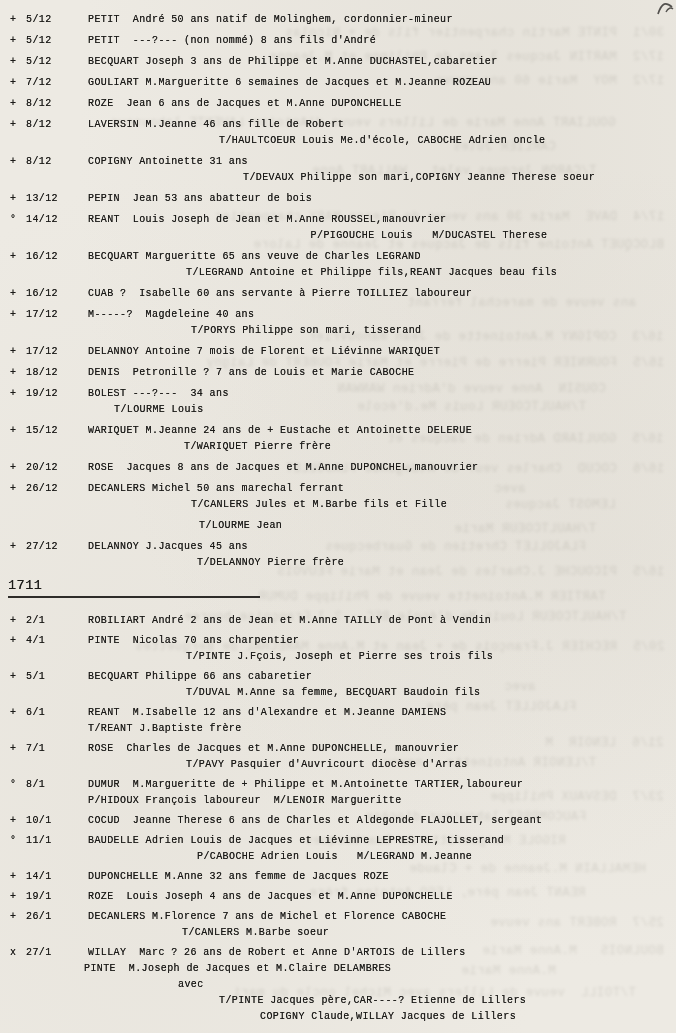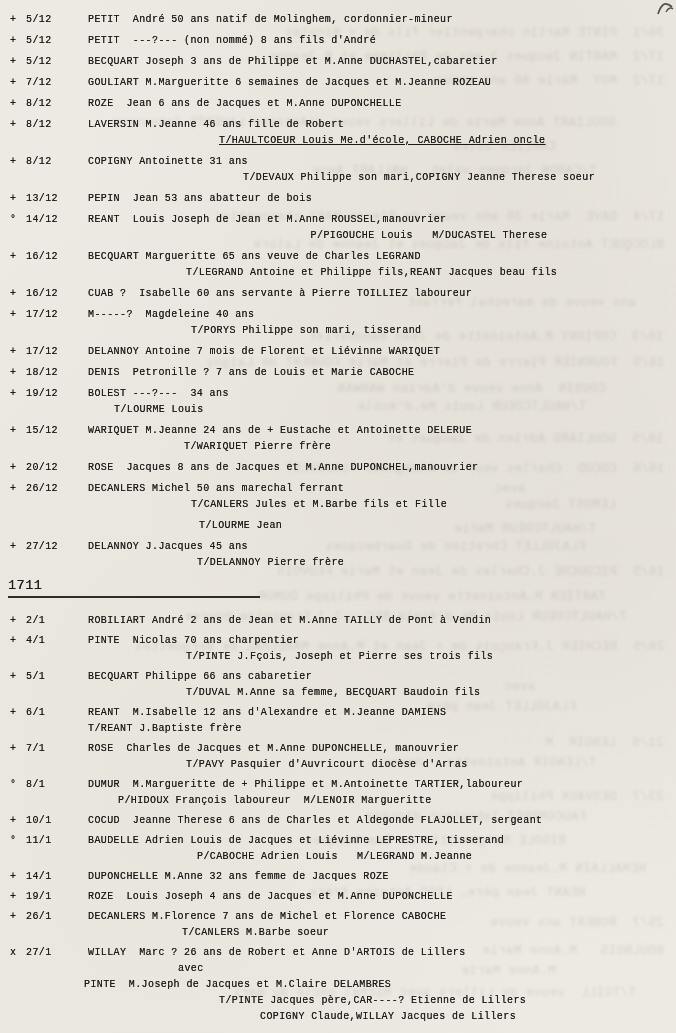--- a/index.html
+++ b/index.html
@@ -112,21 +112,21 @@
           <div class="rline first"><span class="sym">+</span><span class="date">5/12</span><span class="txt">BECQUART Joseph 3 ans de Philippe et M.Anne DUCHASTEL,cabaretier</span></div>
         </div>
         <div class="record">
           <div class="rline first"><span class="sym">+</span><span class="date">7/12</span><span class="txt">GOULIART M.Margueritte 6 semaines de Jacques et M.Jeanne ROZEAU</span></div>
         </div>
         <div class="record">
           <div class="rline first"><span class="sym">+</span><span class="date">8/12</span><span class="txt">ROZE  Jean 6 ans de Jacques et M.Anne DUPONCHELLE</span></div>
         </div>
         <div class="record">
           <div class="rline first"><span class="sym">+</span><span class="date">8/12</span><span class="txt">LAVERSIN M.Jeanne 46 ans fille de Robert</span></div>
-          <div class="rline cont" style="padding-left: 219px; text-decoration: underline;"><span class="txt">T/HAULTCOEUR Louis Me.d'école, CABOCHE Adrien oncle</span></div>
+          <div class="rline cont" style="padding-left: 219px;"><span class="txt">T/HAULTCOEUR Louis Me.d'école, CABOCHE Adrien oncle</span></div>
         </div>
         <div class="record">
           <div class="rline first"><span class="sym">+</span><span class="date">8/12</span><span class="txt">COPIGNY Antoinette 31 ans</span></div>
           <div class="rline cont" style="padding-left: 243px;"><span class="txt">T/DEVAUX Philippe son mari,COPIGNY Jeanne Therese soeur</span></div>
         </div>
         <div class="record">
           <div class="rline first"><span class="sym">+</span><span class="date">13/12</span><span class="txt">PEPIN  Jean 53 ans abatteur de bois</span></div>
         </div>
         <div class="record">
           <div class="rline first"><span class="sym">°</span><span class="date">14/12</span><span class="txt">REANT  Louis Joseph de Jean et M.Anne ROUSSEL,manouvrier</span></div>
@@ -188,41 +188,41 @@
         <div class="record">
           <div class="rline first"><span class="sym">+</span><span class="date">6/1</span><span class="txt">REANT  M.Isabelle 12 ans d'Alexandre et M.Jeanne DAMIENS</span></div>
           <div class="rline cont" style="padding-left: 88px;"><span class="txt">T/REANT J.Baptiste frère</span></div>
         </div>
         <div class="record">
           <div class="rline first"><span class="sym">+</span><span class="date">7/1</span><span class="txt">ROSE  Charles de Jacques et M.Anne DUPONCHELLE, manouvrier</span></div>
           <div class="rline cont" style="padding-left: 186px;"><span class="txt">T/PAVY Pasquier d'Auvricourt diocèse d'Arras</span></div>
         </div>
         <div class="record">
           <div class="rline first"><span class="sym">°</span><span class="date">8/1</span><span class="txt">DUMUR  M.Margueritte de + Philippe et M.Antoinette TARTIER,laboureur</span></div>
-          <div class="rline cont" style="padding-left: 118px;"><span class="txt">P/HIDOUX François laboureur  M/LENOIR Margueritte</span></div>
+          <div class="rline cont" style="padding-left: 88px;"><span class="txt">P/HIDOUX François laboureur  M/LENOIR Margueritte</span></div>
         </div>
         <div class="record">
           <div class="rline first"><span class="sym">+</span><span class="date">10/1</span><span class="txt">COCUD  Jeanne Therese 6 ans de Charles et Aldegonde FLAJOLLET, sergeant</span></div>
         </div>
         <div class="record">
           <div class="rline first"><span class="sym">°</span><span class="date">11/1</span><span class="txt">BAUDELLE Adrien Louis de Jacques et Liévinne LEPRESTRE, tisserand</span></div>
           <div class="rline cont" style="padding-left: 197px;"><span class="txt">P/CABOCHE Adrien Louis   M/LEGRAND M.Jeanne</span></div>
         </div>
         <div class="record">
           <div class="rline first"><span class="sym">+</span><span class="date">14/1</span><span class="txt">DUPONCHELLE M.Anne 32 ans femme de Jacques ROZE</span></div>
         </div>
         <div class="record">
           <div class="rline first"><span class="sym">+</span><span class="date">19/1</span><span class="txt">ROZE  Louis Joseph 4 ans de Jacques et M.Anne DUPONCHELLE</span></div>
         </div>
         <div class="record">
           <div class="rline first"><span class="sym">+</span><span class="date">26/1</span><span class="txt">DECANLERS M.Florence 7 ans de Michel et Florence CABOCHE</span></div>
           <div class="rline cont" style="padding-left: 182px;"><span class="txt">T/CANLERS M.Barbe soeur</span></div>
         </div>
         <div class="record">
           <div class="rline first"><span class="sym">x</span><span class="date">27/1</span><span class="txt">WILLAY  Marc ? 26 ans de Robert et Anne D'ARTOIS de Lillers</span></div>
+          <div class="rline cont" style="padding-left: 84px;"><span class="txt">PINTE  M.Joseph de Jacques et M.Claire DELAMBRES</span></div>
           <div class="rline cont" style="padding-left: 178px;"><span class="txt">avec</span></div>
-          <div class="rline cont" style="padding-left: 84px;"><span class="txt">PINTE  M.Joseph de Jacques et M.Claire DELAMBRES</span></div>
           <div class="rline cont" style="padding-left: 219px;"><span class="txt">T/PINTE Jacques père,CAR----? Etienne de Lillers</span></div>
           <div class="rline cont" style="padding-left: 260px;"><span class="txt">COPIGNY Claude,WILLAY Jacques de Lillers</span></div>
         </div>
       </div>
     </div>
 </div>
 
 </body></html>

